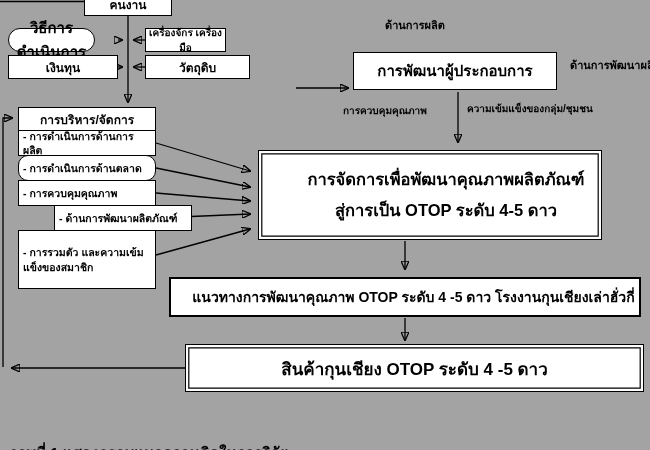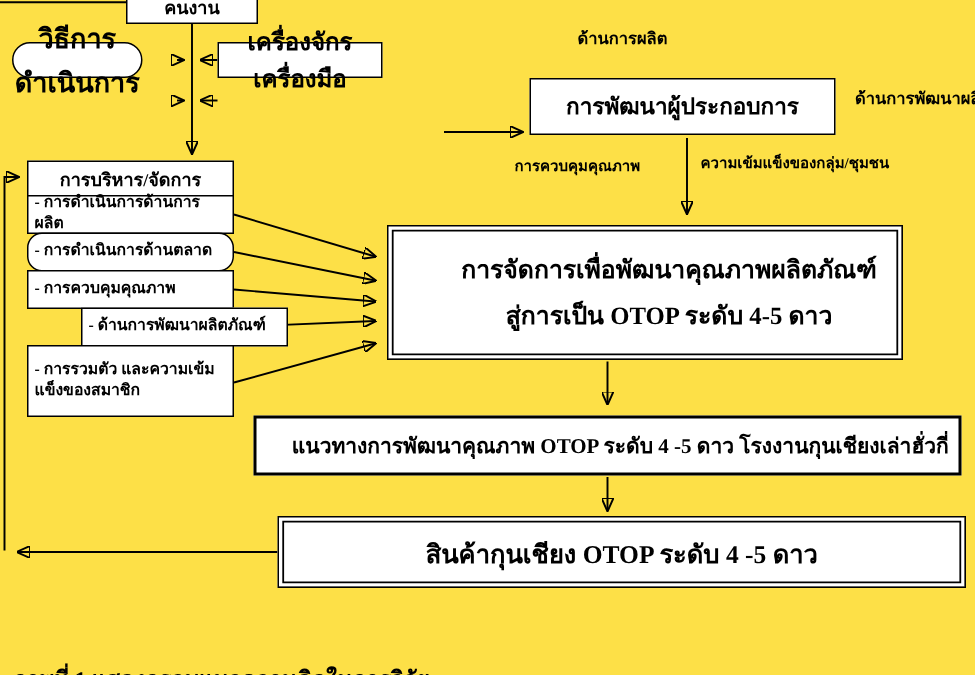--- a/index.html
+++ b/index.html
@@ -1,49 +1,49 @@
 <!DOCTYPE html>
 <html><head>
 <meta charset="utf-8">
 <style>
   * { margin:0; padding:0; box-sizing:border-box; }
   html,body { background:#ffffff; }
   body { font-family:"Liberation Sans","DejaVu Sans",sans-serif; color:#000; }
-  .stage { position:relative; width:650px; height:450px; background:#fde047; overflow:hidden;font-family:Liberation Serif, serif; }
+  .stage { position:relative; width:650px; height:450px; background:#a3a3a3; overflow:hidden; }
   .wires { position:absolute; left:0; top:0; width:650px; height:450px; }
   .wires path { stroke:#000; stroke-width:1.3; fill:none; }
   .box { position:absolute; border:1px solid #000; background:#fff;
          display:flex; align-items:center; justify-content:center;
          text-align:center; font-weight:bold; color:#000; }
   .dbl { border:1.5px solid #000;
          box-shadow: inset 0 0 0 2.2px #fff, inset 0 0 0 3.4px #000; }
   .lbl { position:absolute; font-weight:bold; white-space:nowrap; color:#000; }
 
   .worker   { left:84px;  top:-10px; width:88px;  height:26px; font-size:12px; align-items:flex-end; padding-bottom:1px; }
-  .method   { left:8px;   top:28px;  width:87px; height:24px; font-size:18px;border-radius:12px; }
-  .machine  { left:145px; top:28px;  width:110px; height:24px; font-size:16px; }
+  .method   { left:8px;   top:28px;  width:87px; height:24px; font-size:15px;border-radius:12px; }
+  .machine  { left:145px; top:28px;  width:81px; height:24px; font-size:10px; }
   .capital  { left:8px;   top:55px;  width:110px; height:24px; font-size:12px; }
   .material { left:145px; top:55px;  width:105px; height:24px; font-size:12px; }
 
   .entrepreneur { left:353px; top:52px; width:204px; height:38px; font-size:15px; border-width:1.5px; }
 
   .lbl-production { left:385px; top:16px;  font-size:11px; }
   .lbl-marketing  { left:502px; top:23px;  font-size:11px; }
   .lbl-proddev    { left:570px; top:56px;  font-size:11px; }
   .lbl-qc         { left:343px; top:103px; font-size:10px; }
   .lbl-strength   { left:467px; top:101px; font-size:10px; }
 
   .mgmt-header { left:18px; top:107px; width:138px; height:24px; font-size:12px; }
   .mgmt-item   { left:18px; width:138px; font-size:10.5px; justify-content:flex-start;
                  text-align:left; padding:2px 4px; line-height:1.35; }
   .mi-0 { top:130px; height:26px; }
   .mi-1 { top:155px; height:26px;border-radius:10px; }
   .mi-2 { top:180px; height:26px; }
   .mi-3 { top:205px; height:26px;margin-left:36px; }
-  .mi-4 { top:230px; height:48px; align-items:center; }
+  .mi-4 { top:230px; height:59px; align-items:center; }
 
   .central { left:258px; top:150px; width:344px; height:90px; flex-direction:column; }
   .central .cline { font-size:16.5px; line-height:1.9;margin-left:32px; }
 
   .guideline { left:169px; top:277px; width:472px; height:40px; font-size:14px;
                border-width:2px; white-space:nowrap; overflow:hidden;padding-left:17px; }
 
   .output { left:185px; top:344px; width:459px; height:48px; font-size:17px; }
 
   .caption { position:absolute; left:8px; top:441px; font-size:15px; font-weight:bold; white-space:nowrap; }
@@ -74,20 +74,22 @@
     <path d="M156 255 L250 229" marker-end="url(#ah)"></path>
     <path d="M405 241 V269" marker-end="url(#ah)"></path>
     <path d="M405 318 V340" marker-end="url(#ah)"></path>
     <path d="M185 368 H12" marker-end="url(#ah)"></path>
     <path d="M3 367 V118 H12" marker-end="url(#ah)"></path>
   </svg>
 
   <div class="box worker">คนงาน</div>
   <div class="box method">วิธีการดำเนินการ</div>
   <div class="box machine">เครื่องจักร เครื่องมือ</div>
+  <div class="box capital">เงินทุน</div>
+  <div class="box material">วัตถุดิบ</div>
 
   <div class="lbl lbl-production">ด้านการผลิต</div>
   <div class="lbl lbl-proddev">ด้านการพัฒนาผลิตภัณฑ์</div>
 
   <div class="box entrepreneur">การพัฒนาผู้ประกอบการ</div>
 
   <div class="lbl lbl-qc">การควบคุมคุณภาพ</div>
   <div class="lbl lbl-strength">ความเข้มแข็งของกลุ่ม/ชุมชน</div>
 
   <div class="box mgmt-header">การบริหาร/จัดการ</div>

